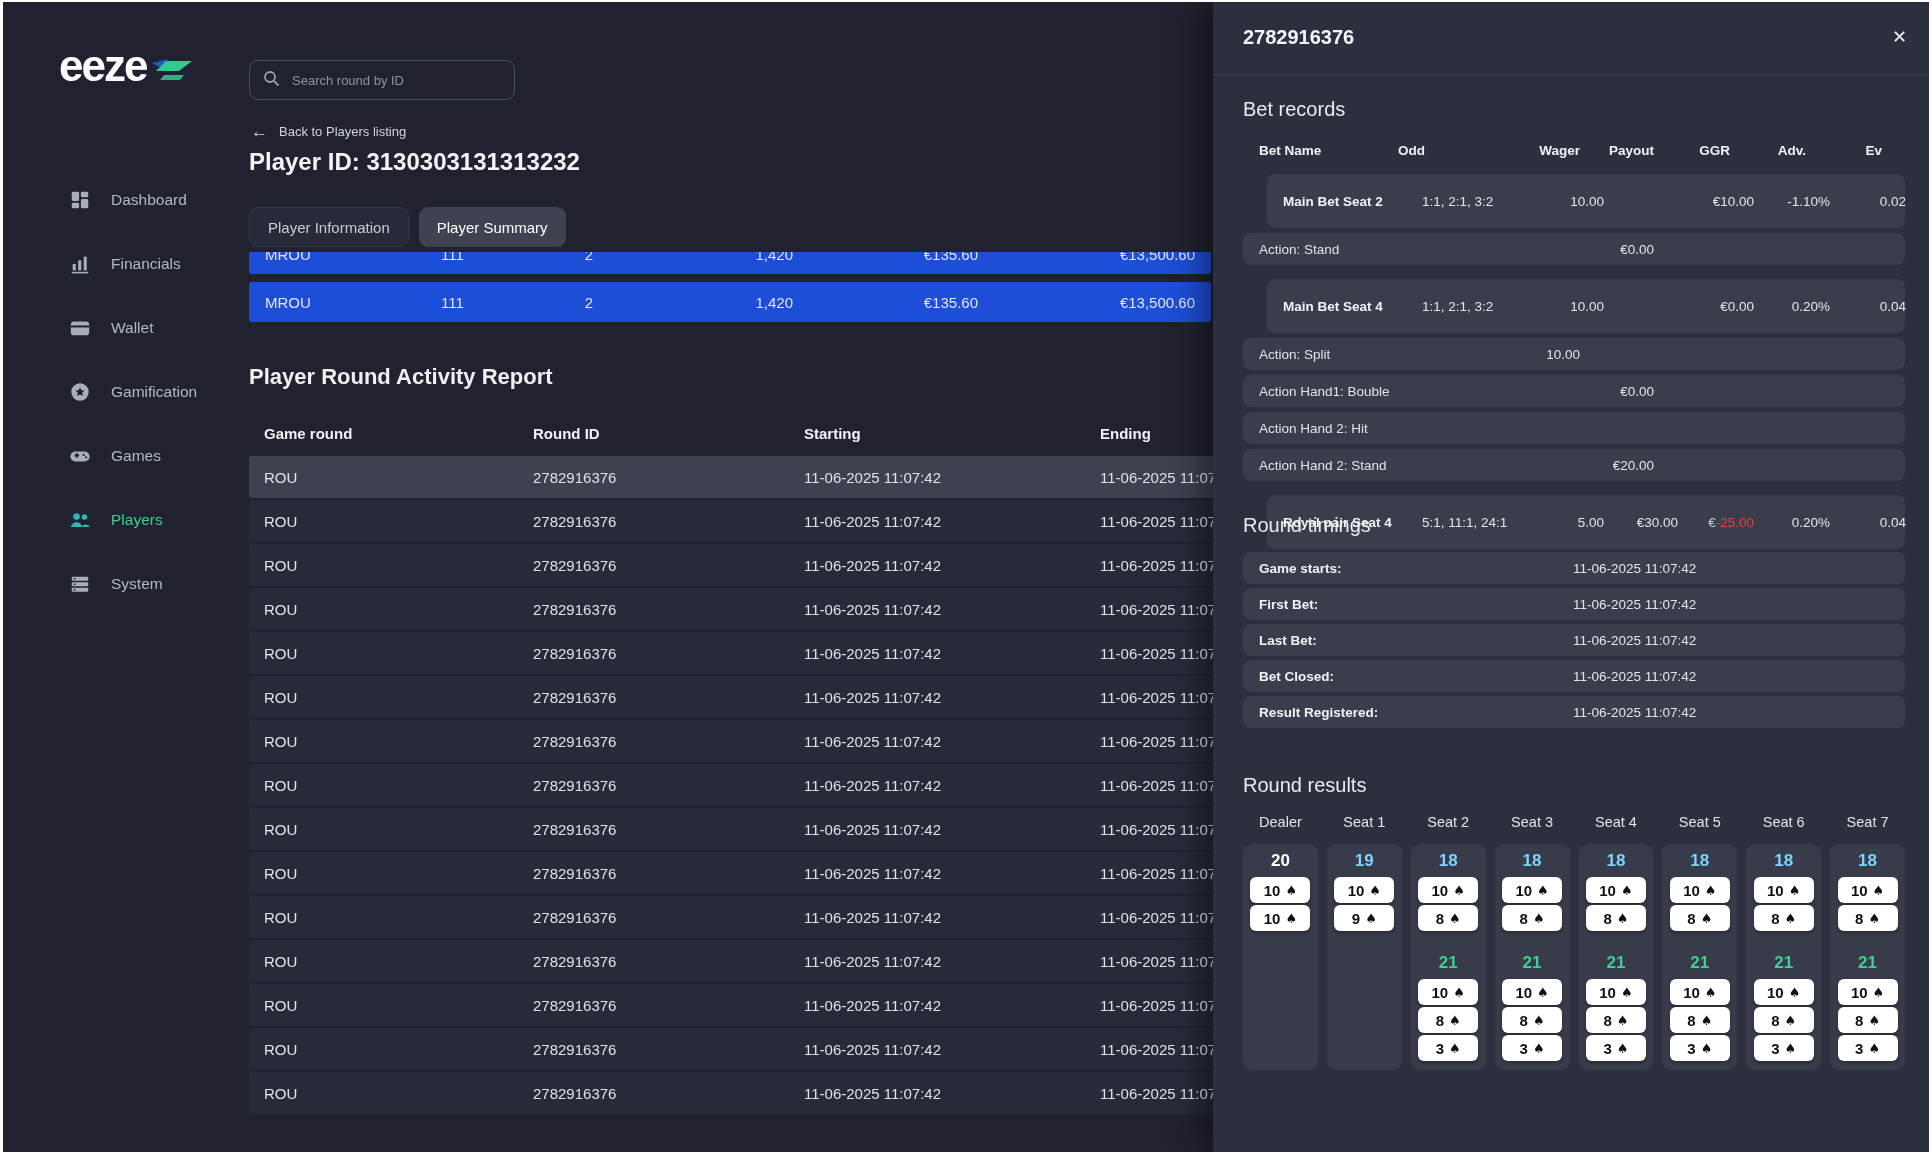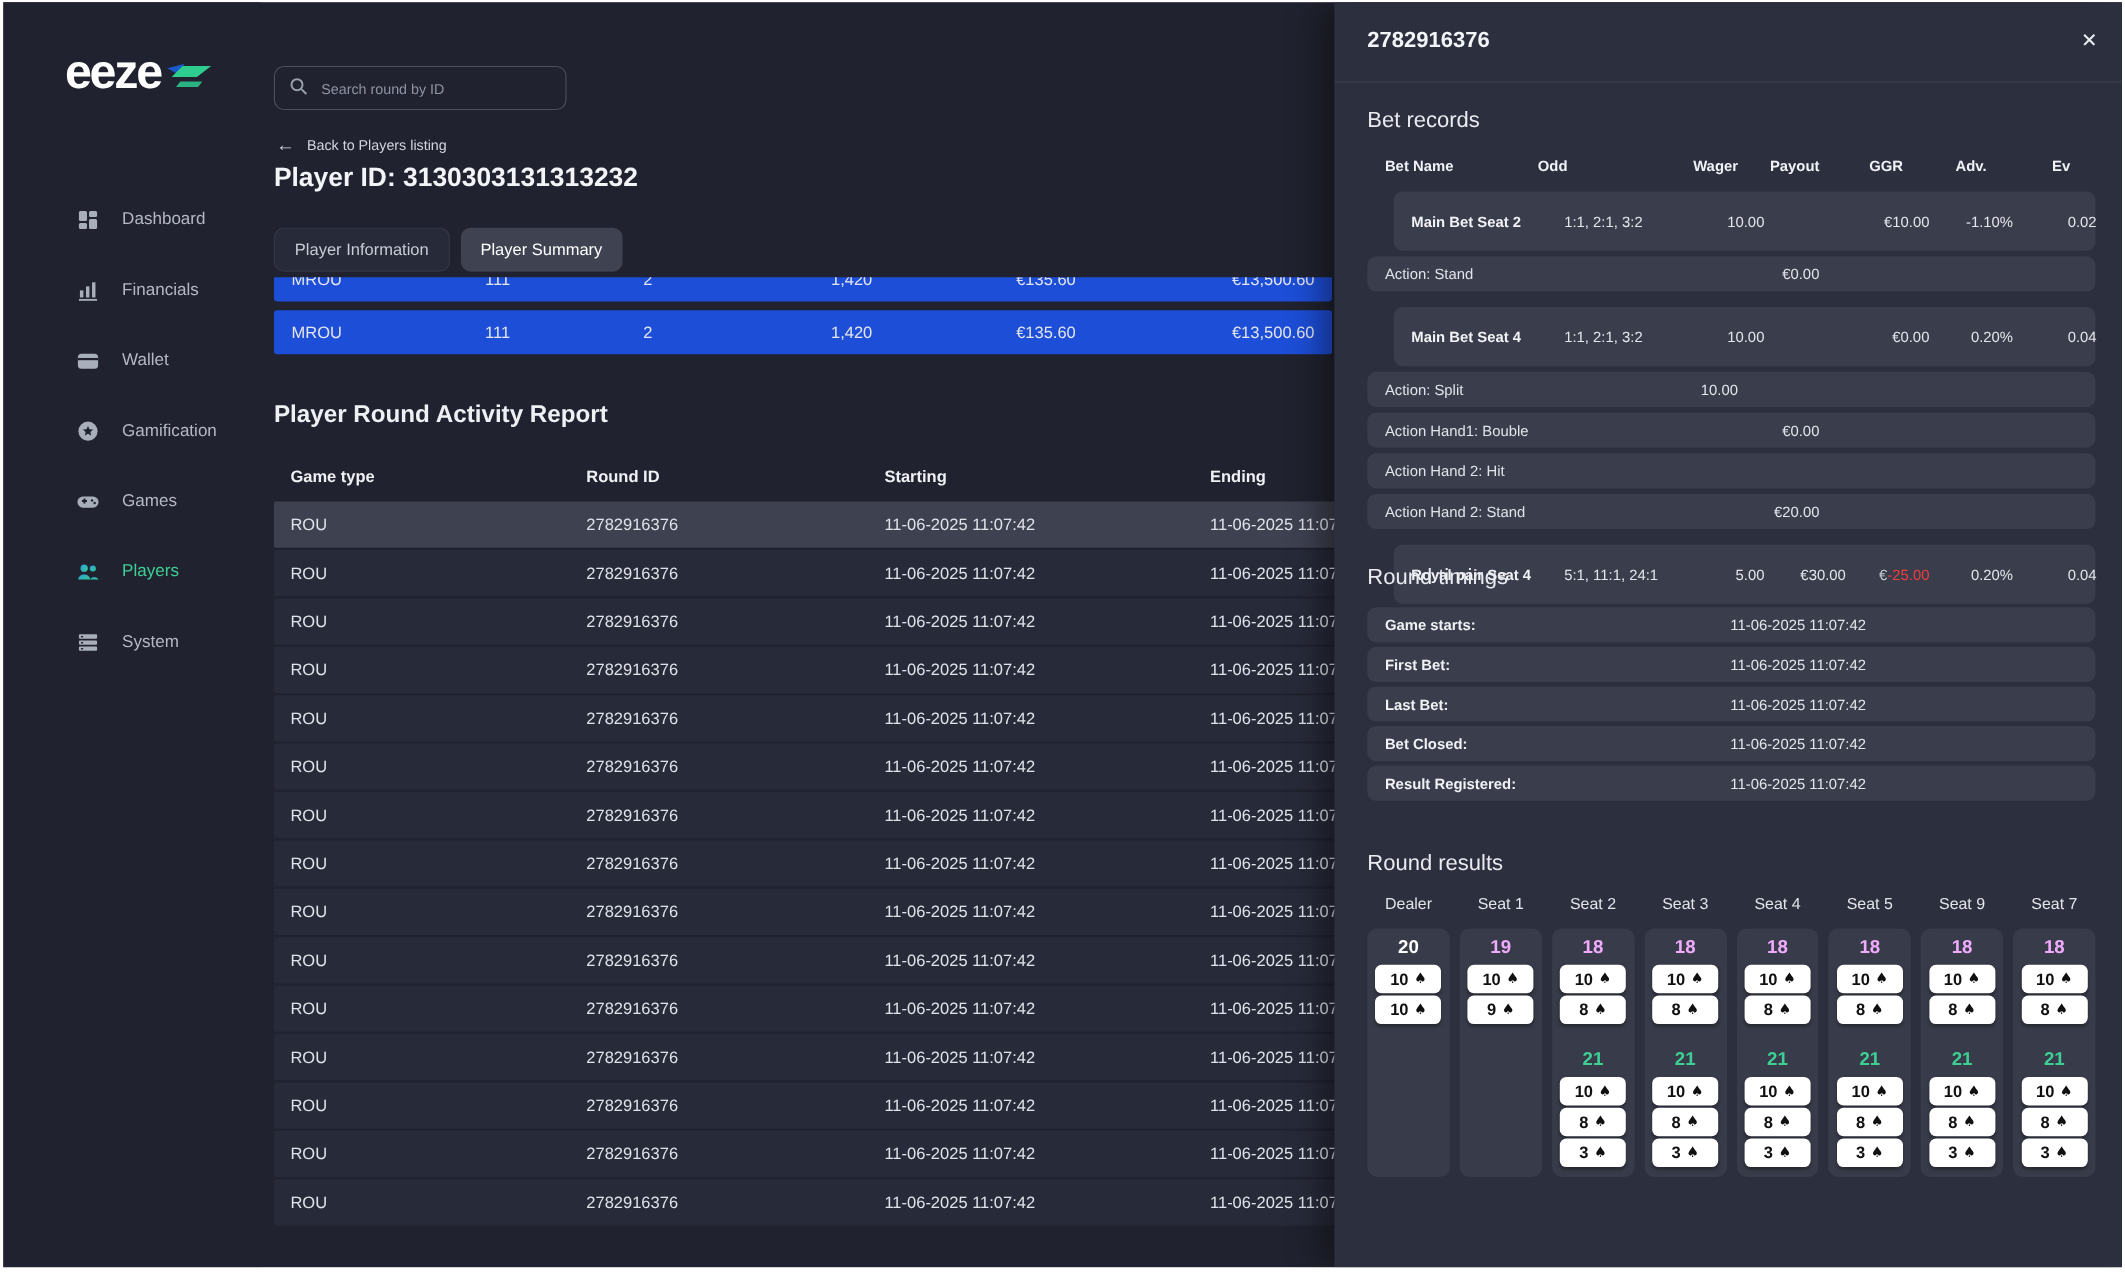--- a/index.html
+++ b/index.html
@@ -84,21 +84,21 @@
   .timing-row { position:relative; height:32px; margin-bottom:4px; background:#3a3d4b; border-radius:8px;
     display:flex; align-items:center; padding-left:16px; font-size:13.5px; }
   .timing-row .tlabel { font-weight:bold; color:#f0f2f6; }
   .timing-row .tvalue { position:absolute; left:330px; color:#e3e5ec; }
 
   .results-labels { position:absolute; left:30px; top:812px; width:662px; display:flex; gap:9px; }
   .results-cols { position:absolute; left:30px; top:842px; width:662px; display:flex; gap:9px; }
   .seat-label { width:75px; text-align:center; font-size:14.5px; color:#e2e4ea; }
   .seat-col { width:75px; height:226px; background:#383b49; border-radius:9px; padding-top:7px; }
   .score { text-align:center; font-size:17px; font-weight:bold; margin-bottom:6px; }
-  .score.white { color:#ffffff; } .score.red { color:#f0abfc; } .score.green { color:#3ecf94; }
+  .score.white { color:#ffffff; } .score.red { color:#7dd3fc; } .score.green { color:#3ecf94; }
   .hand2 { margin-top:22px; }
   .pcard { width:60px; height:26px; margin:0 auto 2px auto; background:#fff; border-radius:6px;
     box-shadow:0 2px 3px rgba(0,0,0,.3); display:flex; align-items:center; justify-content:center;
     gap:5px; color:#101010; }
   .pcard .rank { font-size:15px; font-weight:bold; }
   .pcard .suit { font-size:13px; font-family:"DejaVu Sans", sans-serif; }
 </style>
 </head>
 <body>
 
@@ -243,21 +243,21 @@
         <span class="c3">2</span>
         <span class="c4">1,420</span>
         <span class="c5">€135.60</span>
         <span class="c6">€13,500.60</span>
       </div>
     </div>
 
   <div class="report-title">Player Round Activity Report</div>
   <div class="report-table">
     <div class="rgrid report-head" id="report-head">
-        <span>Game type</span>
+        <span>Game round</span>
         <span>Round ID</span>
         <span>Starting</span>
         <span>Ending</span>
       </div>
     <div id="report-rows">
         <div class="rgrid report-row selected">
           <span>ROU</span>
           <span>2782916376</span>
           <span>11-06-2025 11:07:42</span>
           <span>11-06-2025 11:07:42</span>
@@ -465,21 +465,21 @@
       </div>
 
     <div class="sect-title" style="top:772px;">Round results</div>
     <div class="results-labels" id="results-labels">
         <div class="seat-label">Dealer</div>
         <div class="seat-label">Seat 1</div>
         <div class="seat-label">Seat 2</div>
         <div class="seat-label">Seat 3</div>
         <div class="seat-label">Seat 4</div>
         <div class="seat-label">Seat 5</div>
-        <div class="seat-label">Seat 9</div>
+        <div class="seat-label">Seat 6</div>
         <div class="seat-label">Seat 7</div>
       </div>
     <div class="results-cols" id="results-cols">
         <div class="seat-col">
           <div>
             <div class="score white">20</div>
             <div class="pcard">
               <span class="rank">10</span>
               <span class="suit">♠</span>
             </div>

